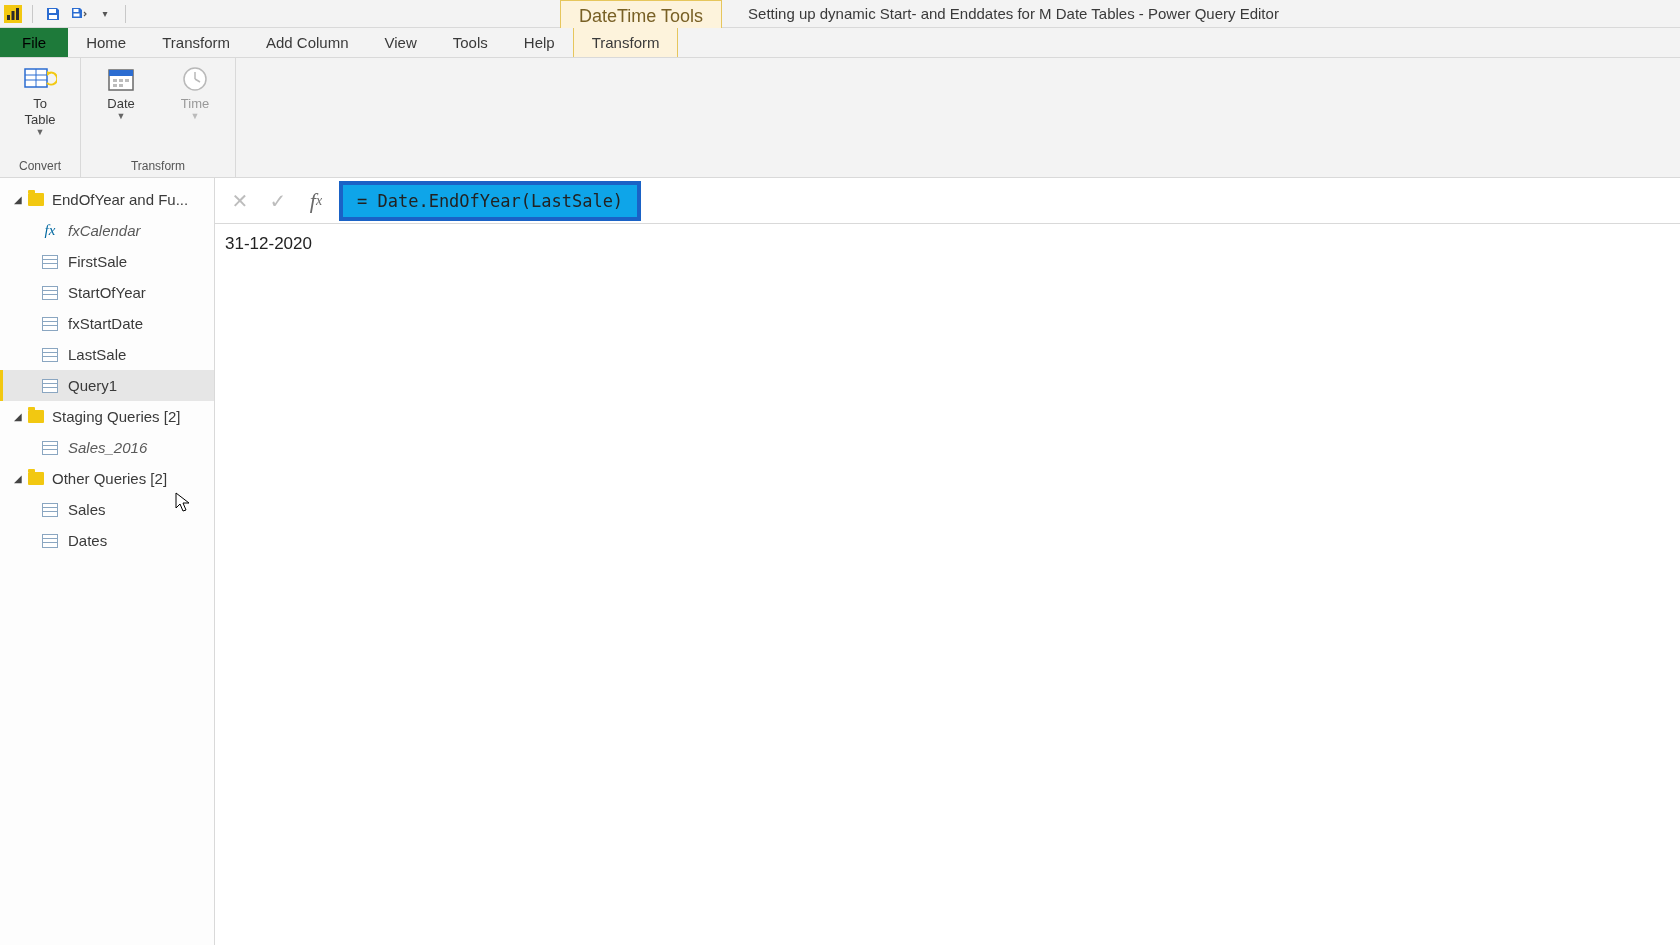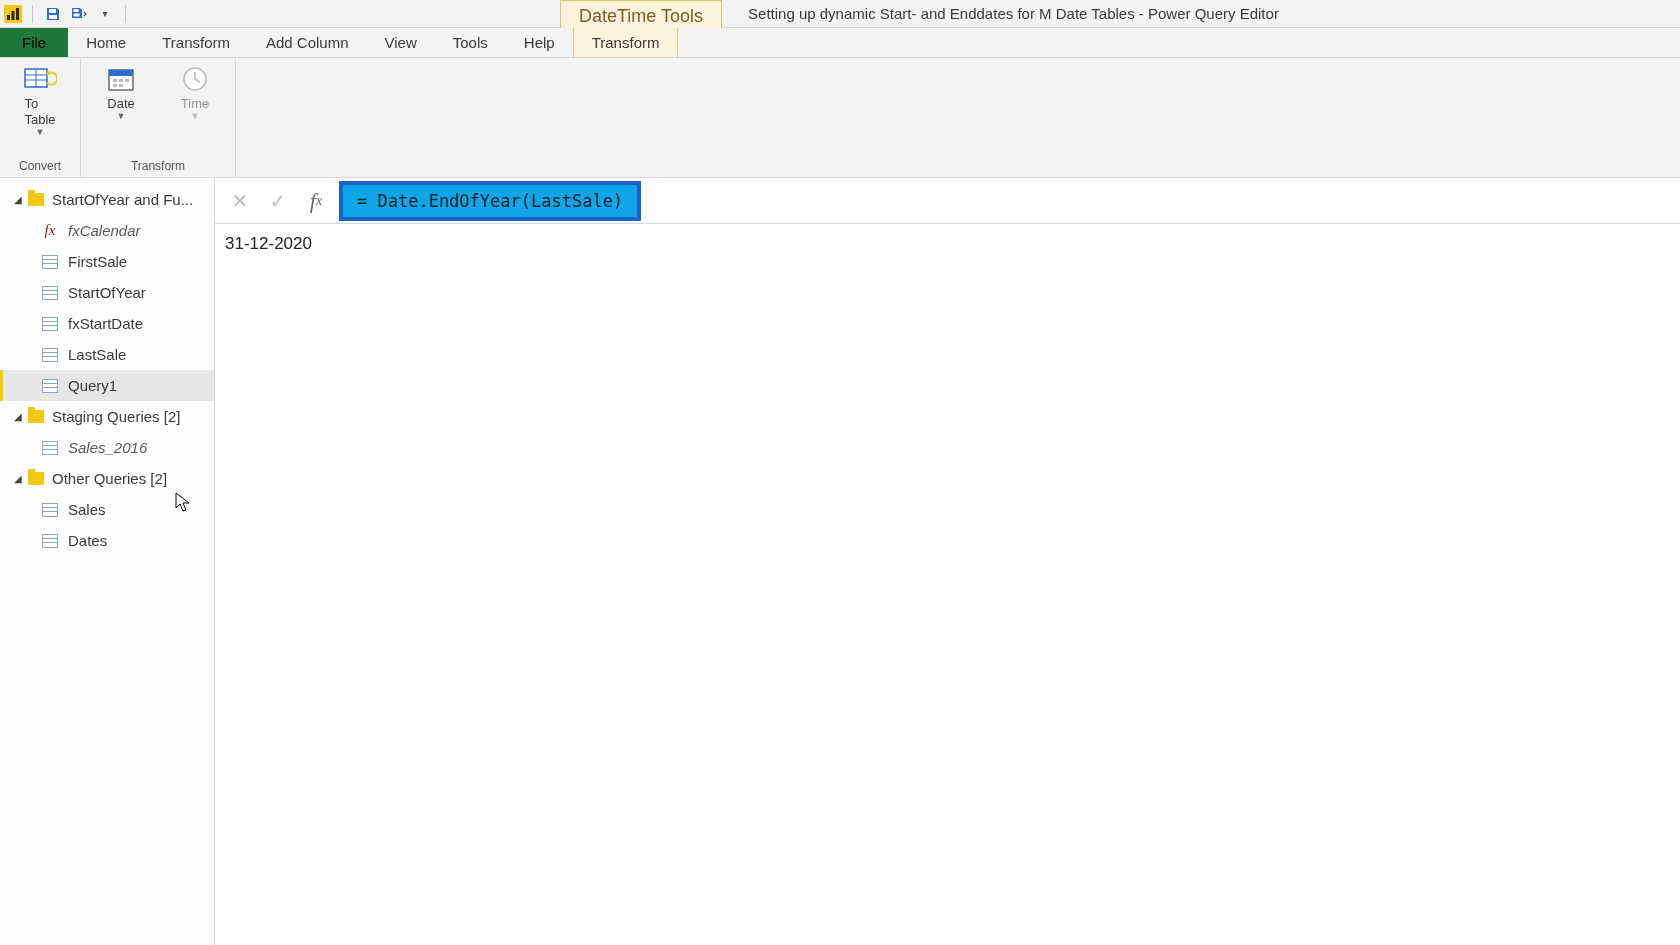--- a/index.html
+++ b/index.html
@@ -21,21 +21,21 @@
   .ribbon-tab { padding: 0 18px; display: flex; align-items: center; color: #3a3a3a; font-size: 15px; cursor: pointer; }
   .ribbon-tab.file { background: #1e7a3a; color: #000000; padding: 0 22px; }
   .ribbon-tab.active { background: #fdf3dc; border-left: 1px solid #e6c65c; border-right: 1px solid #e6c65c; color: #3a3a3a; }
 
   
   .ribbon-body { height: 120px; background: #f3f3f3; border-bottom: 1px solid #d9d9d9; display: flex; }
   .ribbon-group { border-right: 1px solid #d9d9d9; padding: 6px 10px 4px 10px; display: flex; flex-direction: column; }
   .ribbon-group-buttons { flex: 1; display: flex; gap: 14px; align-items: flex-start; }
   .ribbon-button { display: flex; flex-direction: column; align-items: center; width: 60px; cursor: pointer; }
   .ribbon-button .icon { width: 38px; height: 30px; display: flex; align-items: center; justify-content: center; }
-  .ribbon-button .lbl { text-align: left; font-size: 13px; color: #3a3a3a; line-height: 16px; margin-top: 2px; }
+  .ribbon-button .lbl { text-align: center; font-size: 13px; color: #3a3a3a; line-height: 16px; margin-top: 2px; }
   .ribbon-button .lbl.dim { color: #999; }
   .ribbon-button .caret { font-size: 9px; color: #666; line-height: 8px; }
   .ribbon-group-label { text-align: center; font-size: 12px; color: #555; padding-top: 2px; }
 
   
   .workspace { display: flex; height: calc(945px - 28px - 30px - 120px); }
 
   
   .queries-pane { width: 215px; border-right: 1px solid #d9d9d9; background: #fdfdfd; display: flex; flex-direction: column; }
   .queries-header { height: 38px; display: flex; align-items: center; justify-content: space-between; padding: 0 8px 0 16px; border-bottom: 1px solid #e8e8e8; }
@@ -45,21 +45,21 @@
   .tree-row { height: 31px; display: flex; align-items: center; padding-left: 14px; cursor: pointer; white-space: nowrap; overflow: hidden; }
   .tree-row.folder { font-size: 15px; }
   .tree-row.child { padding-left: 42px; }
   .tree-row.selected { background: #e6e6e6; border-left: 3px solid #f2c811; padding-left: 39px; }
   .tree-row .tw { width: 10px; font-size: 10px; color: #444; margin-right: 4px; }
   .folder-icon { width: 16px; height: 13px; background: #f2c811; margin-right: 8px; border-radius: 1px; position: relative; }
   .folder-icon::before { content: ""; position: absolute; top: -3px; left: 0; width: 7px; height: 3px; background: #f2c811; border-radius: 1px 1px 0 0; }
   .table-icon { width: 16px; height: 14px; border: 1px solid #8aa6c1; margin-right: 10px; position: relative; background: #fff; }
   .table-icon::before { content:""; position:absolute; left:0; right:0; top:3px; height:1px; background:#8aa6c1; }
   .table-icon::after { content:""; position:absolute; left:0; right:0; top:7px; height:1px; background:#8aa6c1; }
-  .fx-icon { font-style: italic; font-family: "Times New Roman", serif; color:#7f1d1d; margin-right: 10px; width:16px; text-align:center; }
+  .fx-icon { font-style: italic; font-family: "Times New Roman", serif; color:#0369a1; margin-right: 10px; width:16px; text-align:center; }
   .italic { font-style: italic; color:#5a5a5a; }
   .trunc { overflow: hidden; text-overflow: ellipsis; }
 
   
   .content { flex: 1; display: flex; flex-direction: column; }
   .formula-bar { height: 46px; border-bottom: 1px solid #d9d9d9; display: flex; align-items: center; padding-left: 6px; }
   .fb-btn { width: 38px; height: 38px; display:flex; align-items:center; justify-content:center; color:#bdbdbd; font-size: 20px; }
   .fb-btn.fx { color:#6a6a6a; font-style: italic; font-family: "Times New Roman", serif; font-size: 22px; }
   .formula-box { border: 4px solid #1a62c6; padding: 6px 14px; font-family: Consolas, monospace; font-size: 17px; color:#222; background:#0ea5e9; margin-left: 4px; }
   .result-row { padding: 10px 10px; font-size: 17px; color:#222; }
@@ -171,21 +171,21 @@
 </div>
 
 <div class="workspace">
 
   <div class="queries-pane">
     <div class="tree">
 
       <div class="tree-row folder">
         <span class="tw">◢</span>
         <span class="folder-icon"></span>
-        <span class="trunc">StartOfYear and Fu...</span>
+        <span class="trunc">EndOfYear and Fu...</span>
       </div>
       <div class="tree-row child">
         <span class="fx-icon">fx</span>
         <span class="italic">fxCalendar</span>
       </div>
       <div class="tree-row child">
         <span class="table-icon"></span>
         <span>FirstSale</span>
       </div>
       <div class="tree-row child">

